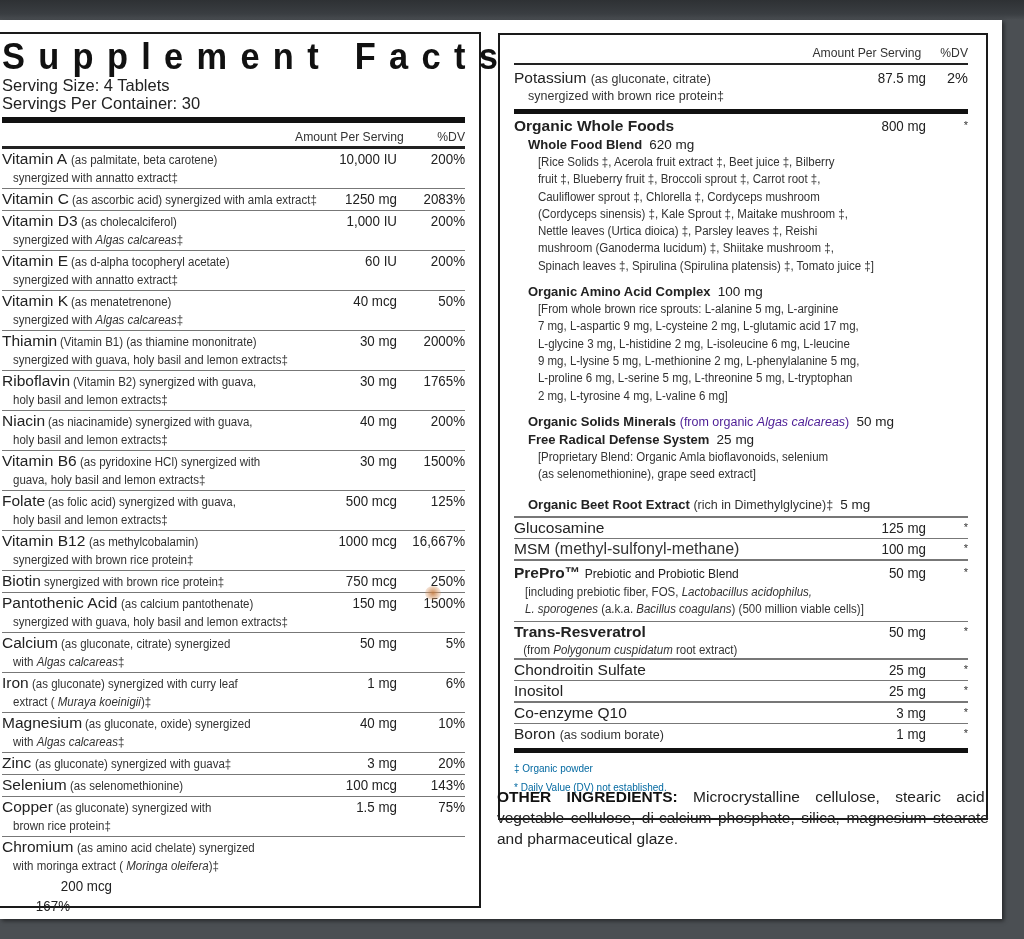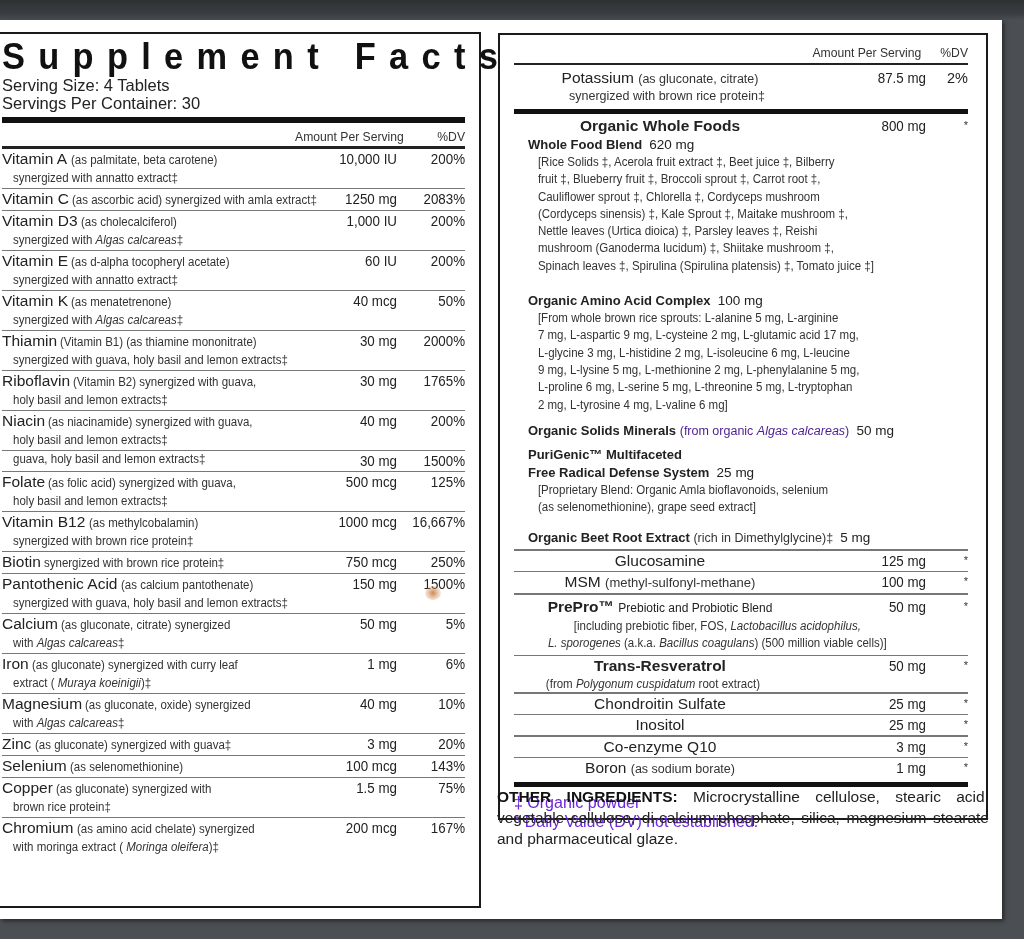--- a/index.html
+++ b/index.html
@@ -33,52 +33,52 @@
     display: flex; justify-content: flex-end; font-size: 13.5px; color: #333;
     height: 23px; align-items: flex-end; padding-bottom: 2px;
     transform: scaleX(0.9); transform-origin: right;
   }
   .col-head .amt { width: 150px; text-align: right; }
   .col-head .dv { width: 68px; text-align: right; }
   .med-rule { height: 3px; background: #222; }
   .nrow {
     display: flex; border-bottom: 1.5px solid #777; position: relative;
   }
-  .nrow:last-child { border-bottom: none; }
+  .nrow:last-child { border-bottom: none; flex-direction: column; }
   .nrow .desc { flex: 1; min-width: 0; }
   .nrow .line1 { font-size: 12px; line-height: 20px; white-space: nowrap; }
   .nrow .name { font-size: 15.5px; color: #222; }
   .nrow .paren { font-size: 12.5px; color: #333; transform: scaleX(0.92); display: inline-block; transform-origin: left; }
   .nrow .sub { font-size: 12.5px; color: #333; line-height: 16px; padding-left: 12px; padding-bottom: 2px; white-space: nowrap; transform: scaleX(0.92); transform-origin: left; }
   .nrow .amt { width: 110px; text-align: right; font-size: 14.5px; line-height: 20px; color: #222; transform: scaleX(0.92); transform-origin: right; }
   .nrow .dv { width: 68px; text-align: right; font-size: 14.5px; line-height: 20px; color: #222; transform: scaleX(0.92); transform-origin: right; }
   .i { font-style: italic; }
 
   
   .right-box {
     position: absolute; left: 498px; top: 13px; width: 490px; height: 787px;
     border: 2px solid #1a1a1a;
     padding: 0 18px 0 14px;
   }
   .rhead { display: flex; justify-content: flex-end; font-size: 13.5px; color: #333; height: 28px; align-items: flex-end; padding-bottom: 3px; transform: scaleX(0.9); transform-origin: right; }
   .rhead .amt { width: 140px; text-align: right; }
   .rhead .dv { width: 52px; text-align: right; }
   .rrow { display: flex; }
-  .rrow .desc { flex: 1; min-width: 0; text-align: center; }
+  .rrow .desc { flex: 1; min-width: 0; }
   .rrow .amt { width: 120px; text-align: right; font-size: 14.5px; color: #222; line-height: 20px; transform: scaleX(0.92); transform-origin: right; }
   .rrow .dv { width: 42px; text-align: right; font-size: 14.5px; color: #222; line-height: 20px; }
   .rrow .star { font-size: 11px; color: #333; width: 42px; text-align: right; line-height: 18px; }
   .rname { font-size: 15.5px; color: #222; line-height: 20px; white-space: nowrap; }
   .bold-h { font-weight: bold; font-size: 15.5px; color: #222; }
   .blend-title { font-weight: bold; font-size: 13px; color: #222; padding-left: 14px; line-height: 18px; white-space: nowrap; }
   .blend-title .norm { font-weight: normal; font-size: 13.5px; }
   .blend-body { font-size: 12.5px; color: #333; padding-left: 26px; line-height: 17.3px; transform: scaleX(0.92); transform-origin: left; width: 420px; }
   .rule-thick { height: 5px; background: #111; }
   .rule-thin { height: 1.5px; background: #777; }
-  .footnotes { font-size: 16px; color: #6d28d9; line-height: 19px; padding-top: 6px; }
+  .footnotes { font-size: 10px; color: #0369a1; line-height: 19px; padding-top: 6px; }
   .other {
     position: absolute; left: 497px; top: 766px; width: 492px;
     font-size: 15.5px; line-height: 21px; color: #222; text-align: justify;
   }
   .other b { font-weight: bold; color: #111; }
   .stain { position: absolute; left: 425px; top: 566px; width: 16px; height: 14px; border-radius: 50%; background: radial-gradient(circle, rgba(196,120,60,0.85) 0%, rgba(214,150,100,0.4) 55%, rgba(255,255,255,0) 100%); }
 </style>
 </head>
 <body>
 
@@ -153,20 +153,21 @@
         <div class="nrow">
           <div class="desc">
             <div class="line1"><span class="name">Niacin</span> <span class="paren">(as niacinamide) synergized with guava,</span></div>
             <div class="sub"><span>holy basil and lemon extracts‡</span></div>
           </div>
           <div class="amt">40 mg</div>
           <div class="dv">200%</div>
         </div>
         <div class="nrow">
           <div class="desc">
+            <div class="line1"><span class="name">Vitamin B6</span> <span class="paren">(as pyridoxine HCl) synergized with</span></div>
             <div class="sub"><span>guava, holy basil and lemon extracts‡</span></div>
           </div>
           <div class="amt">30 mg</div>
           <div class="dv">1500%</div>
         </div>
         <div class="nrow">
           <div class="desc">
             <div class="line1"><span class="name">Folate</span> <span class="paren">(as folic acid) synergized with guava,</span></div>
             <div class="sub"><span>holy basil and lemon extracts‡</span></div>
           </div>
@@ -283,54 +284,53 @@
     <div class="blend-body" id="wfb-lines">
         <div>[Rice Solids ‡, Acerola fruit extract ‡, Beet juice ‡, Bilberry</div>
         <div>fruit ‡, Blueberry fruit ‡, Broccoli sprout ‡, Carrot root ‡,</div>
         <div>Cauliflower sprout ‡, Chlorella ‡, Cordyceps mushroom</div>
         <div>(Cordyceps sinensis) ‡, Kale Sprout ‡, Maitake mushroom ‡,</div>
         <div>Nettle leaves (Urtica dioica) ‡, Parsley leaves ‡, Reishi</div>
         <div>mushroom (Ganoderma lucidum) ‡, Shiitake mushroom ‡,</div>
         <div>Spinach leaves ‡, Spirulina (Spirulina platensis) ‡, Tomato juice ‡]</div>
       </div>
 
-    <div class="blend-title" style="margin-top:17px"><span>Organic Amino Acid Complex</span>&nbsp;&nbsp;<span class="norm">100 mg</span></div>
+    <div class="blend-title" style="margin-top:8px"><span>Organic Amino Acid Complex</span>&nbsp;&nbsp;<span class="norm">100 mg</span></div>
     <div class="blend-body" id="amino-lines">
         <div>[From whole brown rice sprouts: L-alanine 5 mg, L-arginine</div>
         <div>7 mg, L-aspartic 9 mg, L-cysteine 2 mg, L-glutamic acid 17 mg,</div>
         <div>L-glycine 3 mg, L-histidine 2 mg, L-isoleucine 6 mg, L-leucine</div>
         <div>9 mg, L-lysine 5 mg, L-methionine 2 mg, L-phenylalanine 5 mg,</div>
         <div>L-proline 6 mg, L-serine 5 mg, L-threonine 5 mg, L-tryptophan</div>
         <div>2 mg, L-tyrosine 4 mg, L-valine 6 mg]</div>
       </div>
 
     <div class="blend-title" style="margin-top:8px"><span>Organic Solids Minerals</span> <span class="norm" style="font-size:12.5px;color:#4c1d95"><span>(from organic </span><span class="i">Algas calcareas</span><span>)</span></span>&nbsp;&nbsp;<span class="norm">50 mg</span></div>
 
-    <div class="blend-title" style="margin-top:6px">PuriGenic™ Multifaceted</div>
     <div class="blend-title"><span>Free Radical Defense System</span>&nbsp;&nbsp;<span class="norm">25 mg</span></div>
     <div class="blend-body" id="puri-lines">
         <div>[Proprietary Blend: Organic Amla bioflavonoids, selenium</div>
         <div>(as selenomethionine), grape seed extract]</div>
       </div>
 
     <div class="blend-title" style="margin-top:13px;padding-bottom:2px"><span>Organic Beet Root Extract</span> <span class="norm" style="font-size:12.5px;color:#333">(rich in Dimethylglycine)‡</span>&nbsp;&nbsp;<span class="norm">5 mg</span></div>
     <div class="rule-thin"></div>
 
     <div class="rrow">
       <div class="desc">
           <div class="rname">Glucosamine</div>
         </div>
       <div class="amt">125 mg</div>
       <div class="star">*</div>
     </div>
     <div class="rule-thin"></div>
 
     <div class="rrow">
       <div class="desc">
-          <div class="rname"><span>MSM</span> <span style="font-size:13px;color:#333">(methyl-sulfonyl-methane)</span></div>
+          <div class="rname"><span>MSM</span> <span style="font-size:16px;color:#333">(methyl-sulfonyl-methane)</span></div>
         </div>
       <div class="amt">100 mg</div>
       <div class="star">*</div>
     </div>
     <div class="rule-thin"></div>
 
     <div class="rrow" style="padding-top:2px">
       <div class="desc">
         <div class="rname"><span class="bold-h">PrePro™</span> <span style="font-size:12px">Prebiotic and Probiotic Blend</span></div>
         <div class="blend-body" style="padding-left:12px;width:430px">

